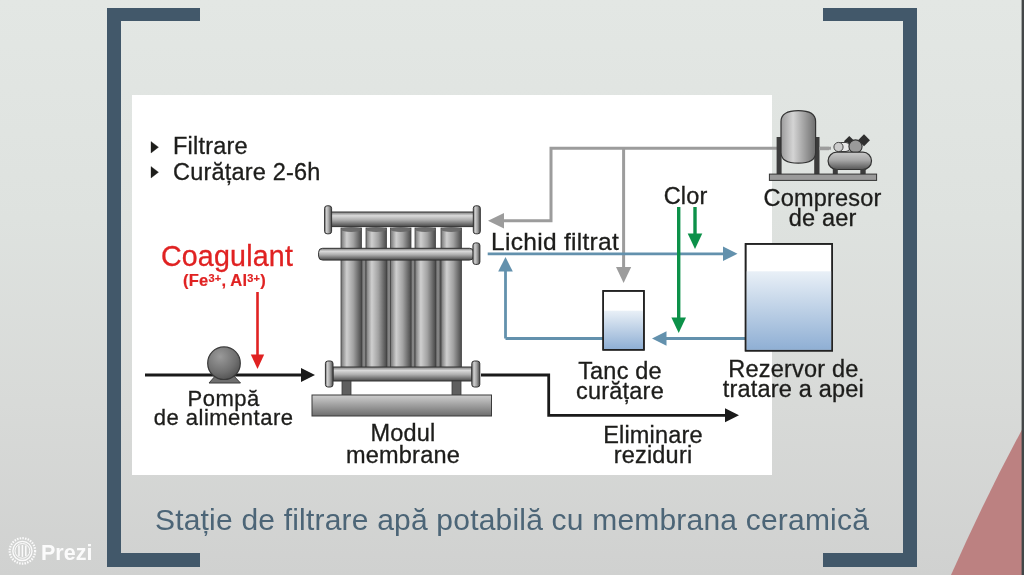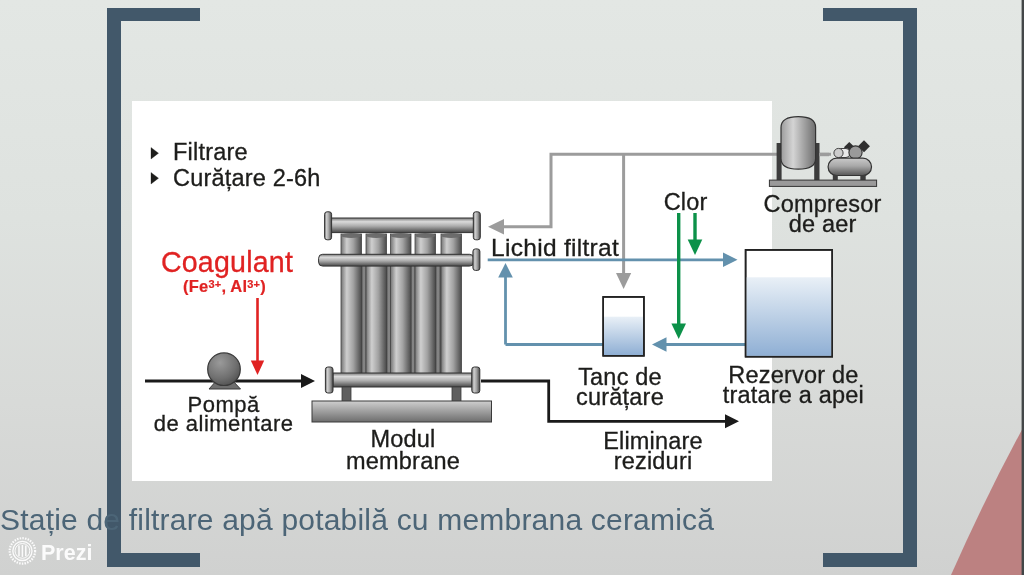--- a/index.html
+++ b/index.html
@@ -1,33 +1,33 @@
 <!DOCTYPE html>
 <html><head>
 <meta charset="utf-8">
 <style>
   html,body{margin:0;padding:0;}
   body{width:1024px;height:575px;position:relative;overflow:hidden;
        background:linear-gradient(180deg,#e3e7e4 0%,#dee2df 38%,#d8dad8 70%,#d0d1d0 100%);
        font-family:"Liberation Sans",sans-serif;}
   .bar{position:absolute;background:#42586a;}
-  #caption{position:absolute;left:0;top:503px;width:1024px;
+  #caption{position:absolute;left:0;top:503px;width:1024px;text-align:center;
            font-size:30px;color:#4c6577;letter-spacing:0.2px;}
 </style>
 </head>
 <body>
 
   <div class="bar" style="left:107px;top:8px;width:14px;height:559px"></div>
   <div class="bar" style="left:903px;top:8px;width:14px;height:559px"></div>
   <div class="bar" style="left:121px;top:8px;width:79px;height:13px"></div>
   <div class="bar" style="left:823px;top:8px;width:80px;height:13px"></div>
   <div class="bar" style="left:121px;top:553px;width:79px;height:14px"></div>
   <div class="bar" style="left:823px;top:553px;width:80px;height:14px"></div>
 
-  <div style="position:absolute;left:132px;top:101px;width:640px;height:380px;background:#ffffff;">
+  <div style="position:absolute;left:132px;top:95px;width:640px;height:380px;background:#ffffff;">
   <svg width="758" height="380" viewBox="0 0 758 380">
     <defs>
       <linearGradient id="htube" x1="0" y1="0" x2="0" y2="1">
         <stop offset="0" stop-color="#777777"></stop>
           <stop offset="0.25" stop-color="#dadada"></stop>
         <stop offset="0.55" stop-color="#adadad"></stop>
           <stop offset="1" stop-color="#484848"></stop>
       </linearGradient>
       <linearGradient id="vtube" x1="0" y1="0" x2="1" y2="0">
         <stop offset="0" stop-color="#747474"></stop>

